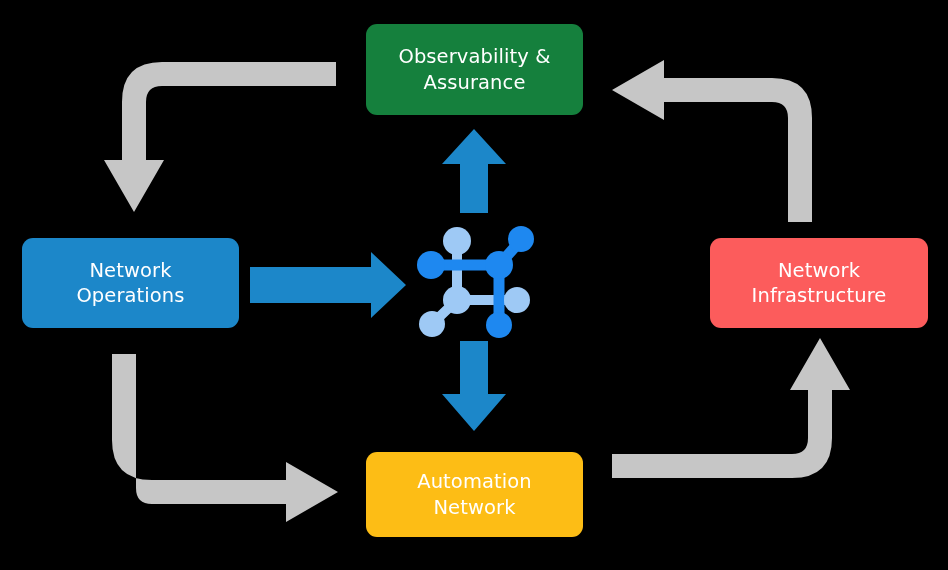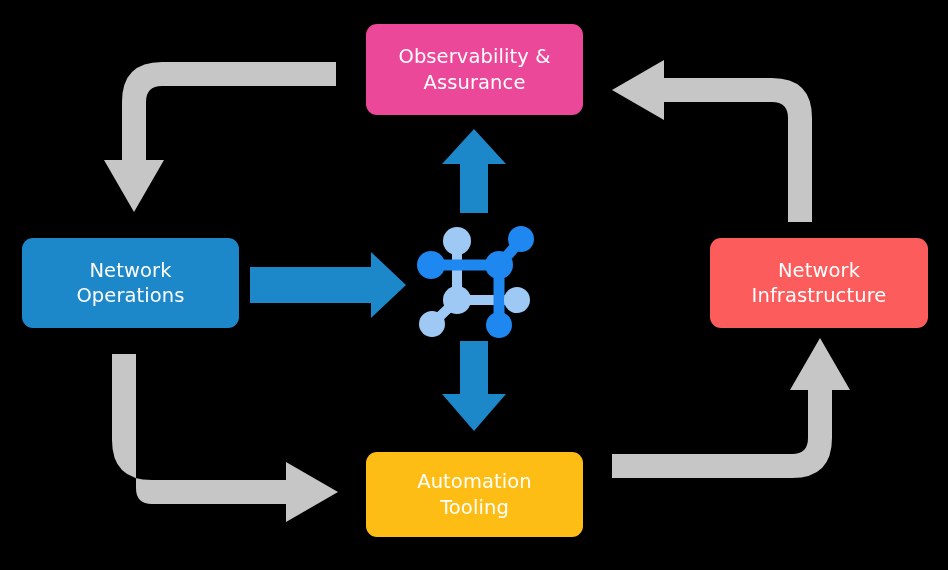--- a/index.html
+++ b/index.html
@@ -29,21 +29,21 @@
     font-size: 19.5px;
     line-height: 1.30;
     font-weight: 400;
     letter-spacing: 0.1px;
     white-space: pre-line;
     box-sizing: border-box;
     padding: 2px 8px;
   }
   #box-observability {
     left: 366px; top: 24px; width: 217px; height: 91px;
-    background: #ec4899;
+    background: #15803d;
   }
   #box-operations {
     left: 22px; top: 238px; width: 217px; height: 90px;
     background: #1C87C9;
   }
   #box-infrastructure {
     left: 710px; top: 238px; width: 218px; height: 90px;
     background: #FC5C5C;
   }
   #box-automation {
@@ -191,15 +191,15 @@
   <div class="node-box" id="box-observability">Observability &amp;
 Assurance</div>
 
   <div class="node-box" id="box-operations">Network
 Operations</div>
 
   <div class="node-box" id="box-infrastructure">Network
 Infrastructure</div>
 
   <div class="node-box" id="box-automation">Automation
-Tooling</div>
+Network</div>
 
 </div>
 
 </body></html>

